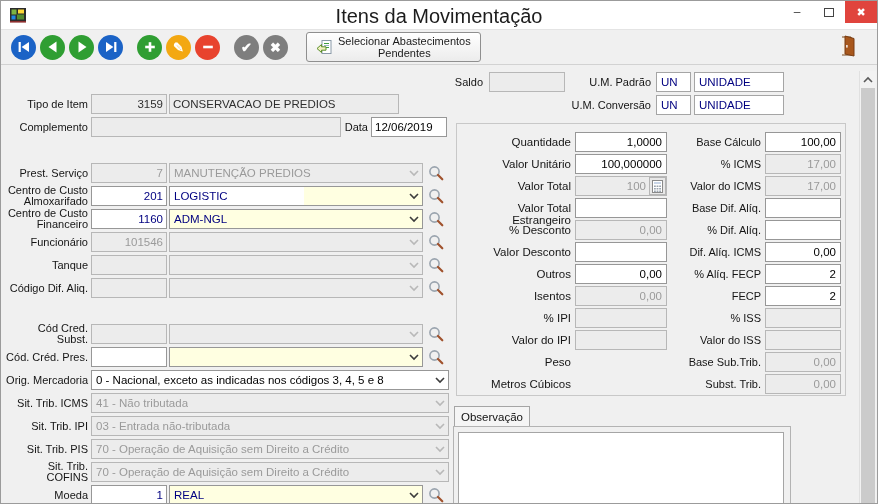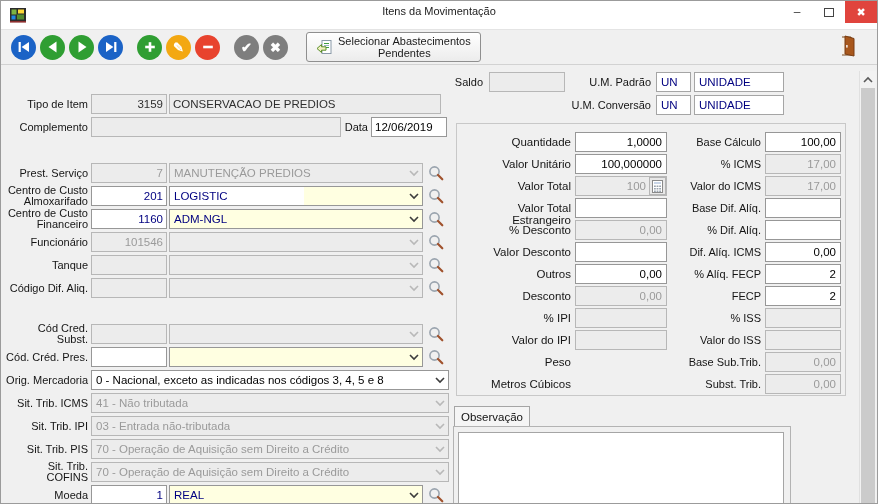--- a/index.html
+++ b/index.html
@@ -3,21 +3,21 @@
 <meta charset="utf-8">
 <style>
   html,body{margin:0;padding:0;background:#d7d7d7;}
   *{box-sizing:border-box;}
   .window{position:relative;width:878px;height:504px;background:#f0f0f0;
     font-family:"Liberation Sans",sans-serif;overflow:hidden;border:1px solid #9b9b9b;}
   
   .titlebar{position:absolute;top:0;left:0;right:0;height:28px;background:#ffffff;}
   .app-icon{position:absolute;left:8px;top:5px;width:18px;height:18px;}
   .title{position:absolute;left:120px;right:120px;top:4px;text-align:center;
-    font-size:11px;color:#1c1c1c;white-space:nowrap;}
+    font-size:20px;color:#1c1c1c;white-space:nowrap;}
   .win-controls{position:absolute;right:0;top:0;display:flex;}
   .win-btn{width:32px;height:22px;display:flex;align-items:center;justify-content:center;
     font-size:12px;color:#444;cursor:default;}
   .win-btn .maxbox{width:10px;height:9px;border:1px solid #444;display:block;}
   .win-btn.close{background:#e0443d;color:#fff;font-size:11px;}
   
   .toolbar{position:absolute;top:28px;left:0;right:0;height:36px;background:#f0f0f0;
     border-top:1px solid #e4e4e4;border-bottom:1px solid #d2d2d2;
     display:flex;align-items:center;padding-left:10px;}
   .cbtn{width:25px;height:25px;border-radius:50%;margin-right:4px;display:flex;
@@ -183,21 +183,21 @@
       </svg>
     </button>
   </div>
 
   <div class="main">
 
 
     <div class="row" style="top:29px">
       <span class="lbl">Tipo de Item</span>
       <input class="fld code rotext" value="3159" style="">
-      <input class="fld plain rotext" style="width: 272px;" value="CONSERVACAO DE PREDIOS">
+      <input class="fld plain rotext" style="width: 230px;" value="CONSERVACAO DE PREDIOS">
     </div>
 
     <div class="row" style="top:52px">
       <span class="lbl">Complemento</span>
       <input class="fld plain dis" style="width: 250px;" value="">
       <span class="lbl" style="width:30px">Data</span>
       <input class="fld plain" style="width: 76px;" value="12/06/2019">
     </div>
 
 
@@ -460,21 +460,21 @@
         <span class="glbl-b">Dif. Alíq. ICMS</span>
         <span class="gfld-b"><input class="nfld" value="0,00" style=""></span>
       </div>
       <div class="grow" style="top:140px">
         <span class="glbl-a">Outros</span>
         <span class="gfld-a"><input class="nfld" value="0,00" style=""></span>
         <span class="glbl-b">% Alíq. FECP</span>
         <span class="gfld-b"><input class="nfld" value="2" style=""></span>
       </div>
       <div class="grow" style="top:162px">
-        <span class="glbl-a">Desconto</span>
+        <span class="glbl-a">Isentos</span>
         <span class="gfld-a"><input class="nfld dis" value="0,00" style=""></span>
         <span class="glbl-b">FECP</span>
         <span class="gfld-b"><input class="nfld" value="2" style=""></span>
       </div>
       <div class="grow" style="top:184px">
         <span class="glbl-a">% IPI</span>
         <span class="gfld-a"><input class="nfld dis" value="" style=""></span>
         <span class="glbl-b">% ISS</span>
         <span class="gfld-b"><input class="nfld dis" value="" style=""></span>
       </div>

